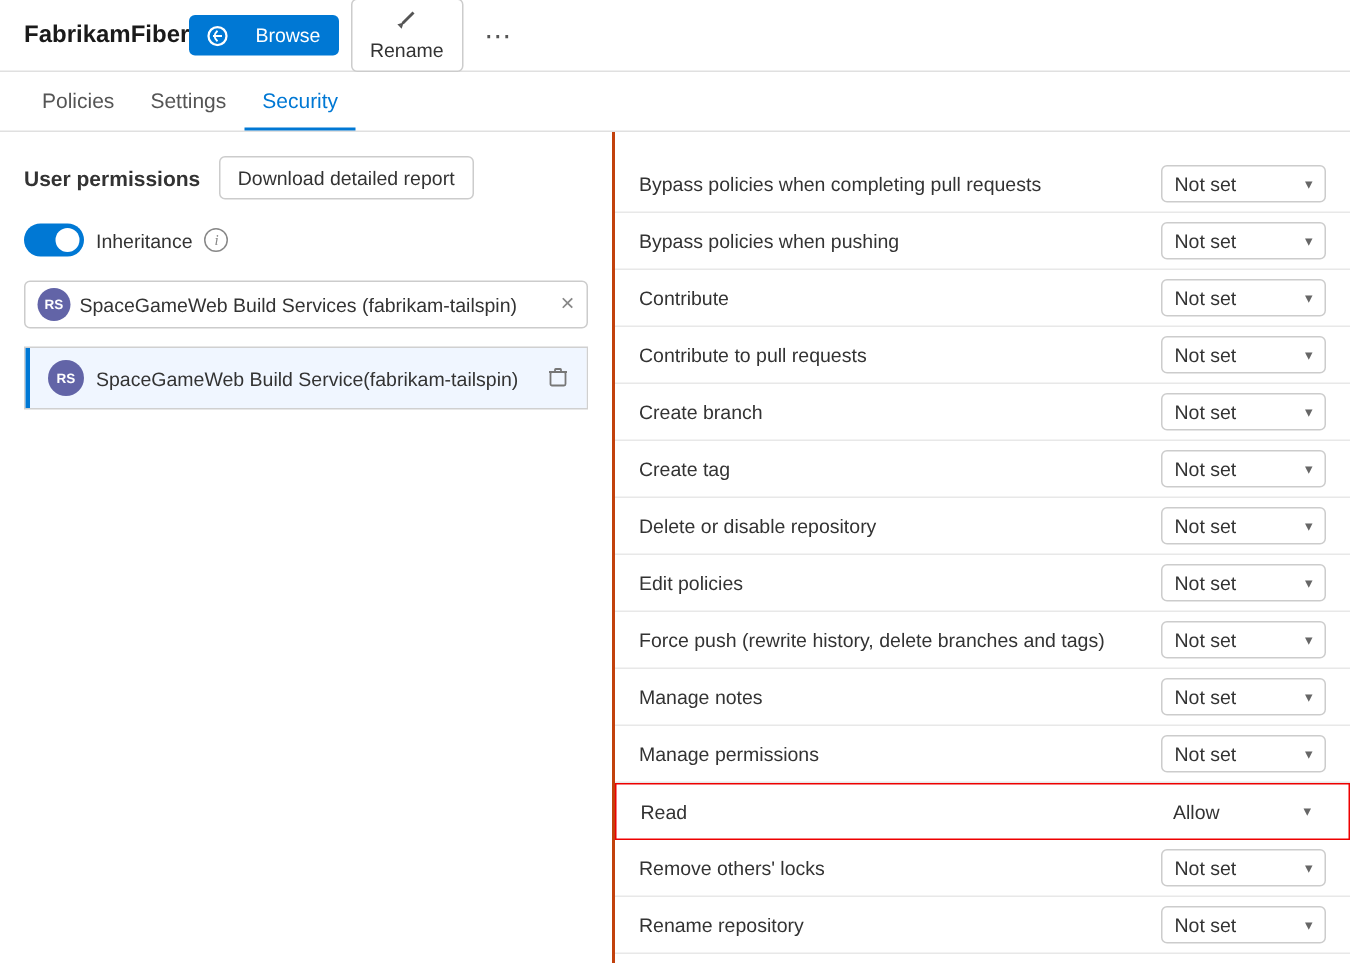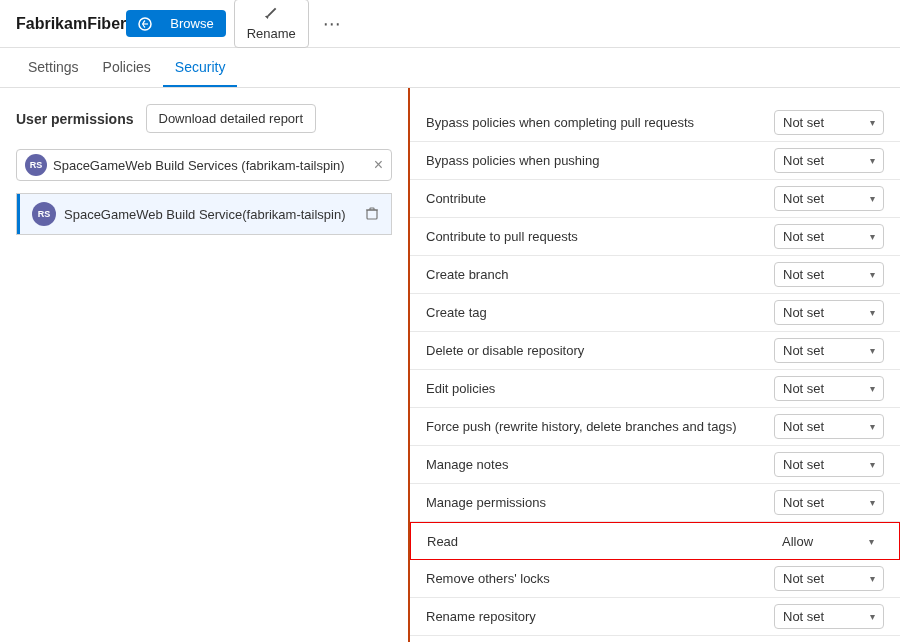--- a/index.html
+++ b/index.html
@@ -134,33 +134,38 @@
       </svg>
       <span>Rename</span>
     </button>
     <button class="btn-more">
       <span>⋯</span>
     </button>
   </div>
 </div>
 
 <div class="nav-tabs">
+  <a class="nav-tab">Policies</a>
   <a class="nav-tab">Settings</a>
-  <a class="nav-tab">Policies</a>
   <a class="nav-tab active">Security</a>
 </div>
 
 <div class="main">
 
   <div class="left-panel">
     <div class="panel-header">
       <span class="panel-title">User permissions</span>
       <button class="btn-download">Download detailed report</button>
     </div>
 
+    <div class="toggle-row">
+      <div class="toggle-switch"></div>
+      <span class="toggle-label">Inheritance</span>
+      <span class="info-icon">i</span>
+    </div>
 
     <div class="search-group">
       <div class="avatar-rs">RS</div>
       <span>SpaceGameWeb Build Services (fabrikam-tailspin)</span>
       <button class="clear-btn">×</button>
     </div>
 
     <div class="user-list">
       <div class="user-item">
         <div class="avatar-rs">RS</div>

